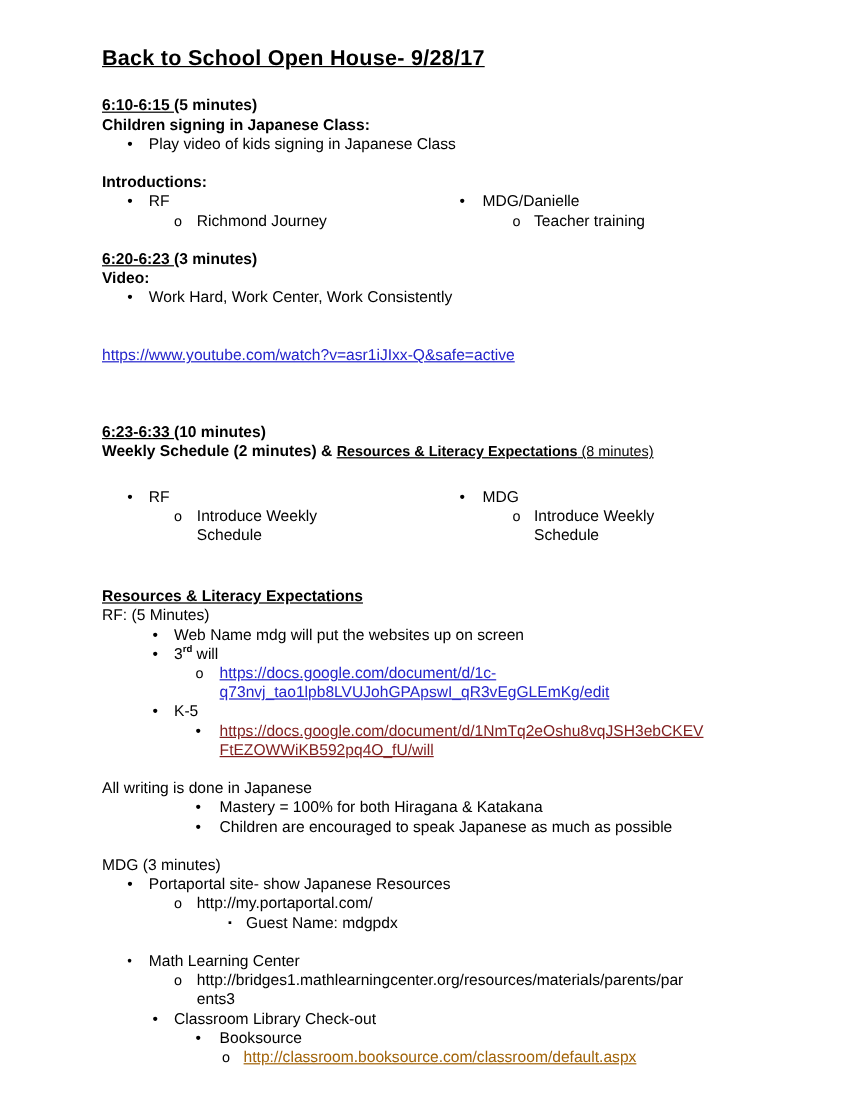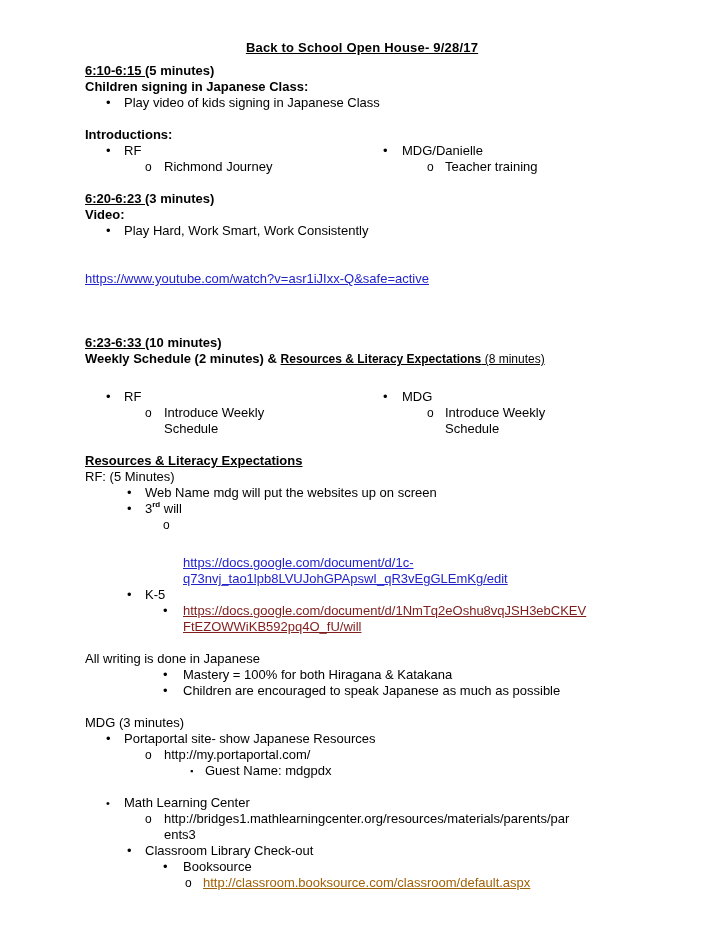--- a/index.html
+++ b/index.html
@@ -3,27 +3,27 @@
 <meta charset="utf-8">
 <style>
   html,body{margin:0;padding:0;background:#fff;}
   .page{
     width:720px;height:932px;position:relative;background:#ffffff;
     font-family:"Liberation Sans","DejaVu Sans",sans-serif;
     font-size:13px;line-height:16px;color:#000;overflow:hidden;
   }
   .content{position:absolute;left:85px;top:36px;width:554px;}
   .title{
-    font-size:13px;line-height:24px;font-weight:bold;
-    text-decoration:underline;text-align:center;margin-bottom:3px;
+    font-size:18px;line-height:24px;font-weight:bold;
+    text-decoration:underline;text-align:left;margin-bottom:20px;
     letter-spacing:.2px;
   }
   .line{white-space:pre-wrap;}
   .b{font-weight:bold;}
-  .u{text-decoration:underline;}
+  .u{text-decoration:underline;margin-top:19px;}
   .sm{font-size:12px;}
   .blank{height:16px;}
   .sp22{height:22px;}
   .li{display:flex;align-items:flex-start;}
   .mk{flex:none;width:18px;}
   .ia{padding-left:21px;}
   .ib{padding-left:42px;}
   .ic{padding-left:60px;} .ic>.mk{width:19px;}
   .id{padding-left:78px;} .id>.mk{width:20px;}
   .ie{padding-left:105px;} .ie>.mk{width:15px;}
@@ -79,21 +79,21 @@
           <span class="txt">Teacher training</span>
         </div>
       </div>
     </div>
     <div class="blank"></div>
 
     <div class="line"><span class="b u">6:20-6:23 </span><span class="b">(3 minutes)</span></div>
     <div class="line b">Video:</div>
     <div class="line li ia">
       <span class="mk">•</span>
-      <span class="txt">Play Hard, Work Smart, Work Consistently</span>
+      <span class="txt">Work Hard, Work Center, Work Consistently</span>
     </div>
     <div class="line">
       <a class="lnk" href="#" style="color: rgb(35, 35, 203);">https://www.youtube.com/watch?v=asr1iJIxx-Q&amp;safe=active</a>
     </div>
     <div class="blank"></div>
 
     <div class="line"><span class="b u">6:23-6:33 </span><span class="b">(10 minutes)</span></div>
     <div class="line"><span class="b">Weekly Schedule (2 minutes) &amp; </span><span class="b u sm">Resources &amp; Literacy Expectations</span><span class="u sm"> (8 minutes)</span></div>
     <div class="sp22"></div>
     <div class="cols">
@@ -131,21 +131,21 @@
     <div class="line li ib">
       <span class="mk">•</span>
       <span class="txt">Web Name mdg will put the websites up on screen</span>
     </div>
     <div class="line li ib">
       <span class="mk">•</span>
       <span class="txt"><span>3</span><sup class="ord">rd</sup><span> will</span></span>
     </div>
     <div class="li id">
       <span class="mk o-mk">o</span>
-      <a class="lnk" href="#" style="color: rgb(35, 35, 203); margin-top: 38px;">
+      <a class="lnk" href="#" style="color: rgb(35, 35, 203);">
         <div>https://docs.google.com/document/d/1c-</div>
         <div>q73nvj_tao1lpb8LVUJohGPApswI_qR3vEgGLEmKg/edit</div>
       </a>
     </div>
     <div class="line li ib">
       <span class="mk">•</span>
       <span class="txt">K-5</span>
     </div>
     <div class="li id">
       <span class="mk">•</span>

